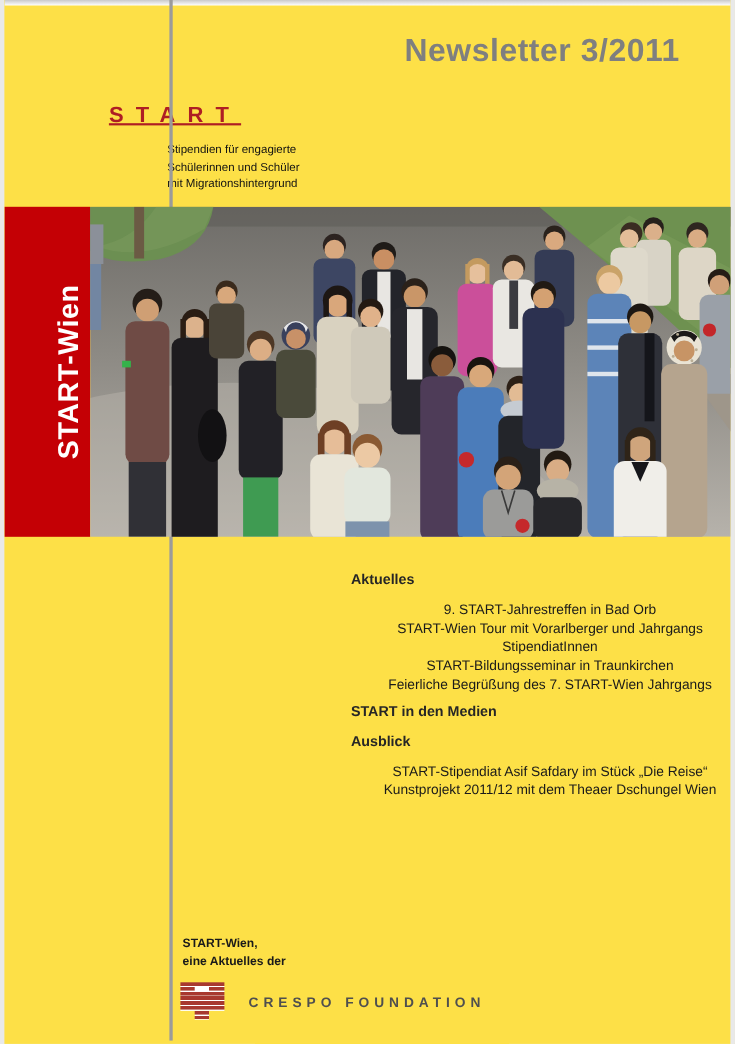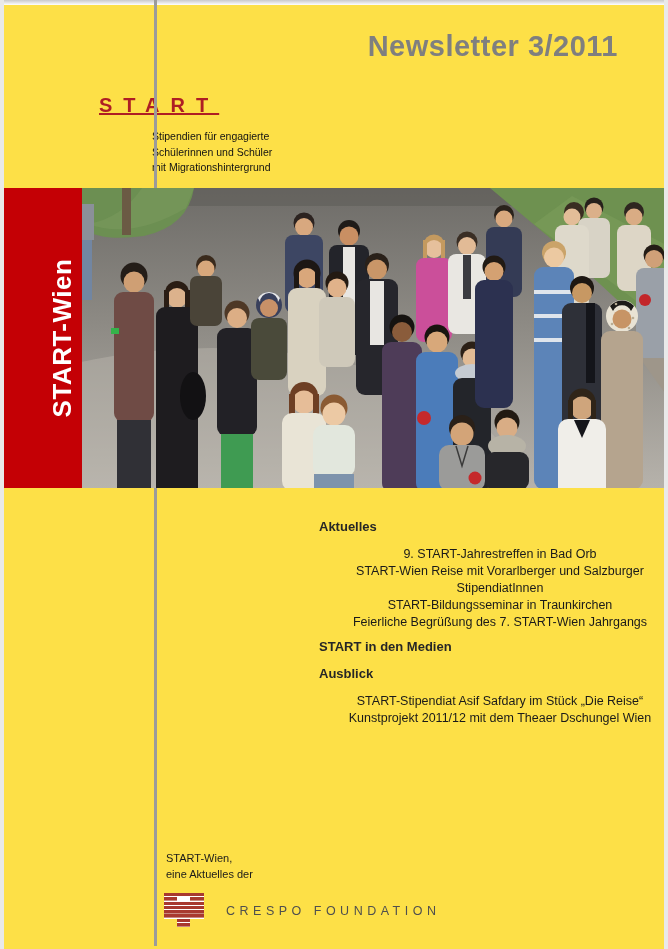--- a/index.html
+++ b/index.html
@@ -19,29 +19,29 @@
     color:#121212;line-height:15.5px;z-index:1;white-space:nowrap;}
   .banner{position:absolute;left:0;top:188px;width:668px;height:300px;z-index:10;}
   .red-band{position:absolute;left:0;top:0;width:78px;height:300px;background:#c40005;}
   .vlabel{position:absolute;left:58px;top:150px;transform:translate(-50%,-50%) rotate(-90deg);
     color:#ffffff;font-size:26px;font-weight:bold;letter-spacing:0.5px;white-space:nowrap;}
   .photo{position:absolute;left:78px;top:0;width:590px;height:300px;}
   .toc{position:absolute;left:315px;top:519px;width:347px;z-index:1;}
   .toc-heading{font-size:13px;font-weight:bold;color:#262626;line-height:15px;margin:0 0 12px 0;}
   .toc-items{margin:0 0 8px 0;padding-left:15px;font-size:12.5px;color:#1a1a1a;line-height:17px;text-align:center;}
   .footer{position:absolute;left:162px;top:850px;z-index:1;}
-  .footer-line{font-size:11px;font-weight:normal;color:#1a1a1a;line-height:16px;}
+  .footer-line{font-size:11px;font-weight:bold;color:#1a1a1a;line-height:16px;}
   .foundation-row{display:flex;align-items:center;gap:22px;margin-top:11px;margin-left:-2px;}
   .crespo-logo{position:relative;width:40px;height:36px;}
   .crespo-stripes{position:absolute;left:0;top:0;width:40px;height:26px;
     background:repeating-linear-gradient(180deg,#a8392f 0 3px,#c98a80 3px 3.4px,#ffffff 3.4px 4.3px);}
   .crespo-notch{position:absolute;left:13px;top:3.5px;width:13px;height:4px;background:#ffffff;}
   .crespo-stub{position:absolute;left:13px;top:26px;width:13px;height:8px;
     background:repeating-linear-gradient(180deg,#a8392f 0 3px,#c98a80 3px 3.4px,#ffffff 3.4px 4.3px);}
-  .crespo-text{font-size:12.5px;color:#4f4f4f;letter-spacing:4.5px;white-space:nowrap;}
+  .crespo-text{font-size:12.5px;color:#4f4f4f;letter-spacing:4.5px;white-space:nowrap;font-weight:bold;}
 </style>
 </head>
 <body>
 
 <div class="page">
 
   <div class="top-edge"></div>
   <div class="vrule"></div>
 
   <div class="newsletter-title">Newsletter 3/2011</div>
@@ -271,21 +271,21 @@
           <path d="M-8,14 L0,32 L8,14 Z" fill="#15151a"></path>
         </g>
       </svg>
     </div>
   </div>
 
   <div class="toc">
     <div class="toc-heading">Aktuelles</div>
     <div class="toc-items">
       <div>9. START-Jahrestreffen in Bad Orb</div>
-      <div>START-Wien Reise mit Vorarlberger und Salzburger StipendiatInnen</div>
+      <div>START-Wien Tour mit Vorarlberger und Jahrgangs StipendiatInnen</div>
       <div>START-Bildungsseminar in Traunkirchen</div>
       <div>Feierliche Begrüßung des 7. START-Wien Jahrgangs</div>
     </div>
     <div class="toc-heading">START in den Medien</div>
     <div class="toc-heading">Ausblick</div>
     <div class="toc-items">
       <div>START-Stipendiat Asif Safdary im Stück „Die Reise“</div>
       <div>Kunstprojekt 2011/12 mit dem Theaer Dschungel Wien</div>
     </div>
   </div>

